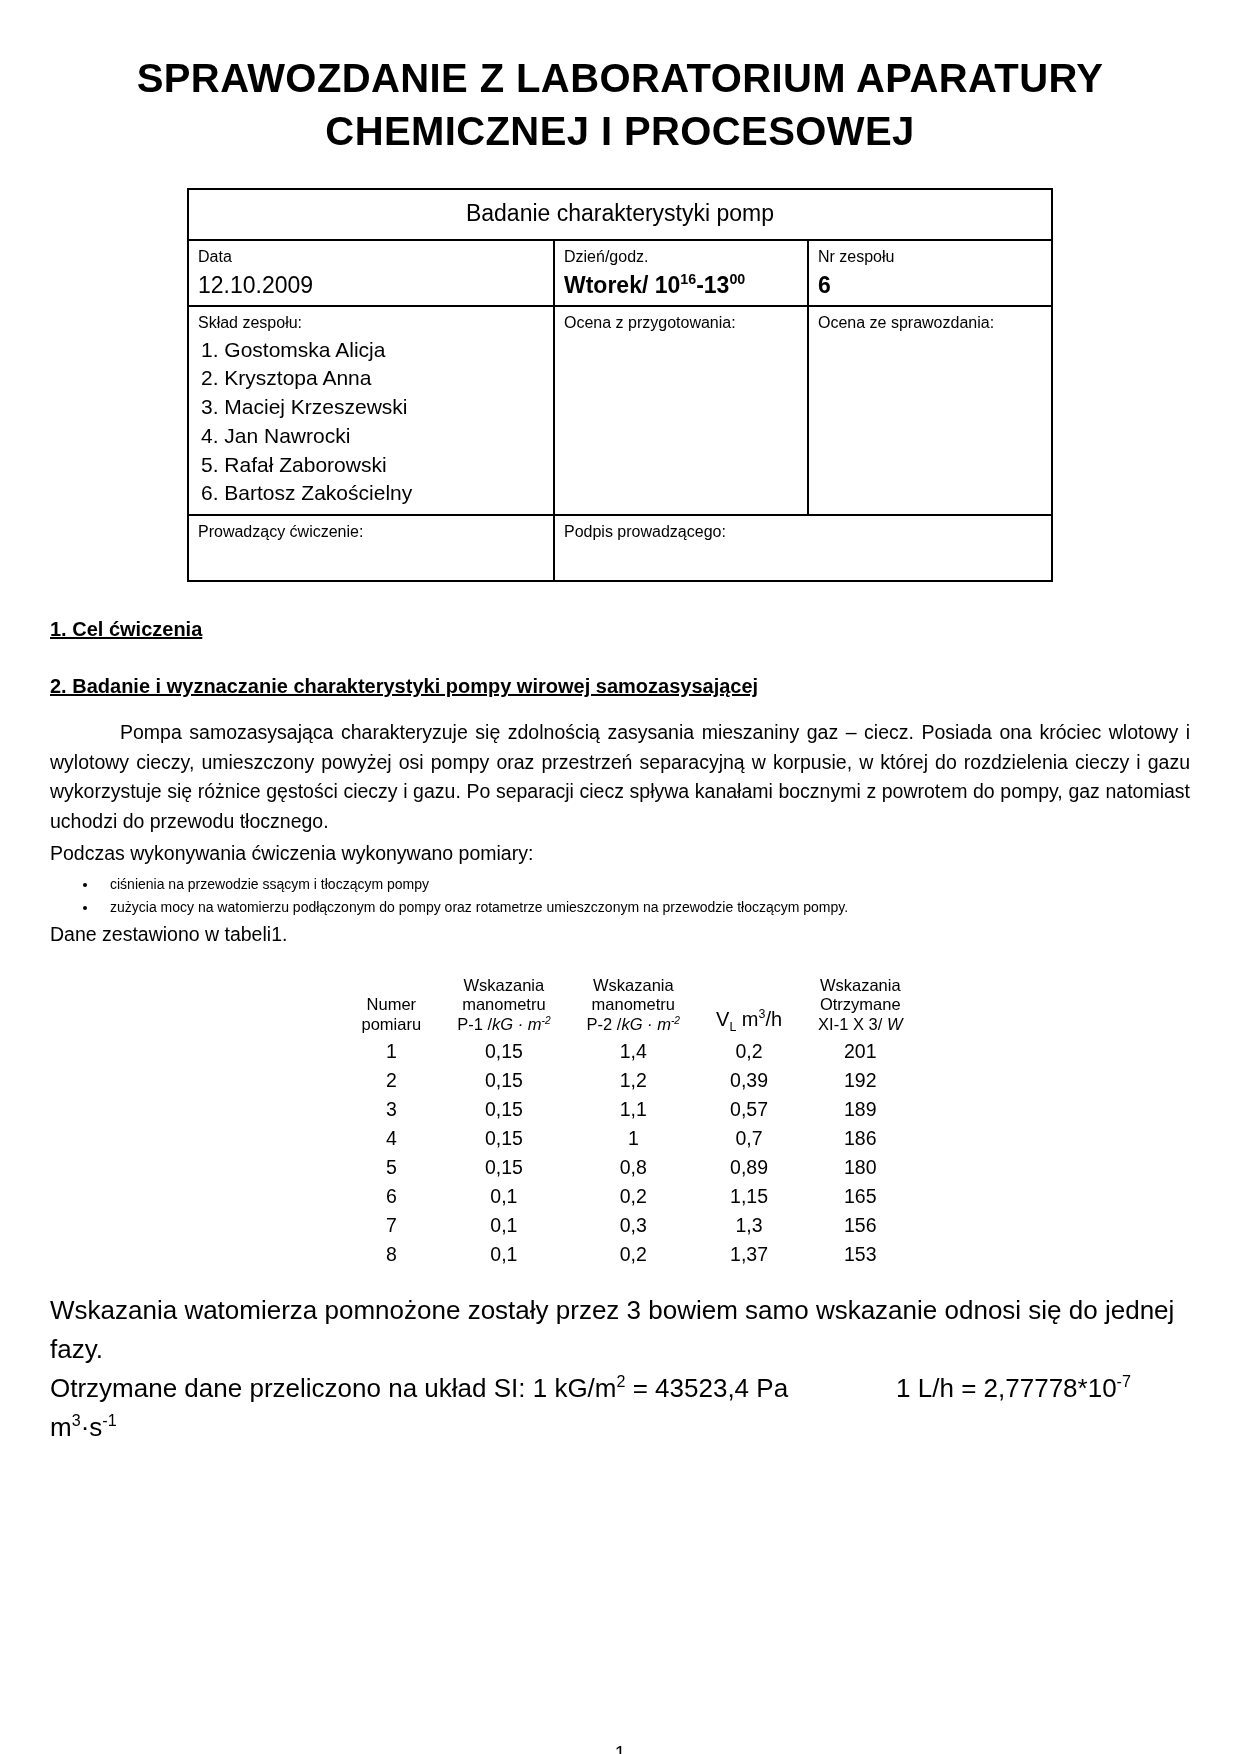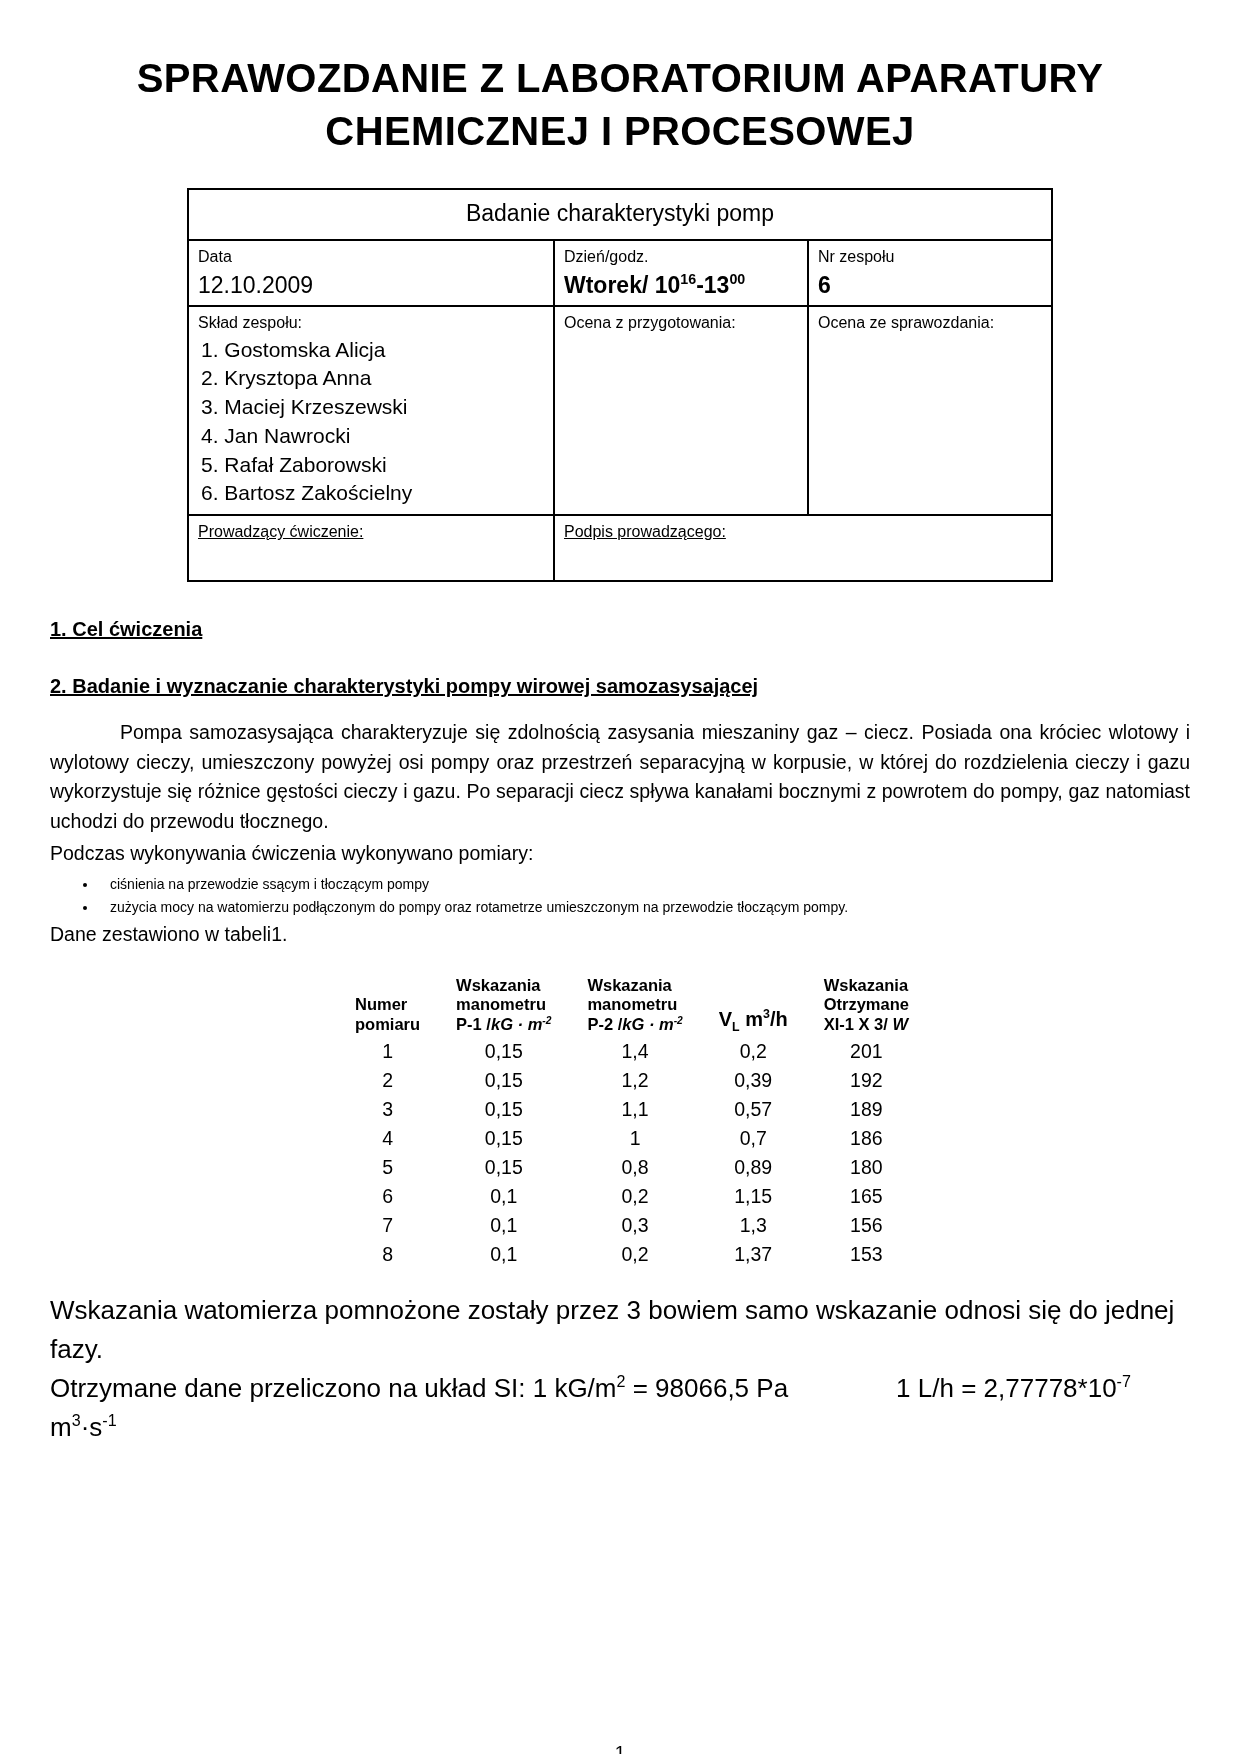--- a/index.html
+++ b/index.html
@@ -48,21 +48,21 @@
     display:block;
     text-align:left;
     margin-top:5px;
   }
   .val-bold { font-weight:bold; }
   sup { font-size:0.62em; vertical-align:super; line-height:0; }
 
   .members { font-size:21px; line-height:1.37; margin:3px 0 0 3px; }
   .members .m { display:block; }
   .cell-tall { height:170px; }
-  .cell-sign { height:52px;text-decoration:underline; }
+  .cell-sign { height:52px; }
 
   
   .sec-h {
     font-size:20px;
     font-weight:bold;
     text-decoration:underline;
     margin:36px 0 0 50px;
   }
   .sec-h.sec2 { margin-top:34px; }
 
@@ -86,22 +86,22 @@
 
   
   .data-wrap { margin:26px 0 0 0; display:flex; justify-content:center; }
   table.data {
     border-collapse:collapse;
     font-size:19px;
     margin-left:24px;
   }
   table.data th {
     font-size:16.5px;
-    font-weight:bold;
-    text-align:left;
+    font-weight:normal;
+    text-align:center;
     vertical-align:bottom;
     padding:0 18px 3px 18px;
     line-height:1.18;
   }
   table.data th .hl { display:block; }
   table.data th.big { font-size:20px; }
   table.data td {
     text-align:center;
     padding:3px 18px;
     font-size:19.5px;
@@ -281,18 +281,18 @@
           <td>0,2</td>
           <td>1,37</td>
           <td>153</td>
         </tr>
       </tbody>
     </table>
   </div>
 
   <div class="note">
     <div>Wskazania watomierza pomnożone zostały przez 3 bowiem samo wskazanie odnosi się do jednej fazy.</div>
-    <div><span>Otrzymane dane przeliczono na układ SI: 1 kG/m</span><sup>2</sup><span> = 98066,5 Pa</span><span class="spacer"></span><span>1 L/h = 2,77778*10</span><sup>-7</sup><span> m</span><sup>3</sup><span>·s</span><sup>-1</sup></div>
+    <div><span>Otrzymane dane przeliczono na układ SI: 1 kG/m</span><sup>2</sup><span> = 43523,4 Pa</span><span class="spacer"></span><span>1 L/h = 2,77778*10</span><sup>-7</sup><span> m</span><sup>3</sup><span>·s</span><sup>-1</sup></div>
   </div>
 
   <div class="pagenum">1</div>
 
 </div>
 
 </body></html>

